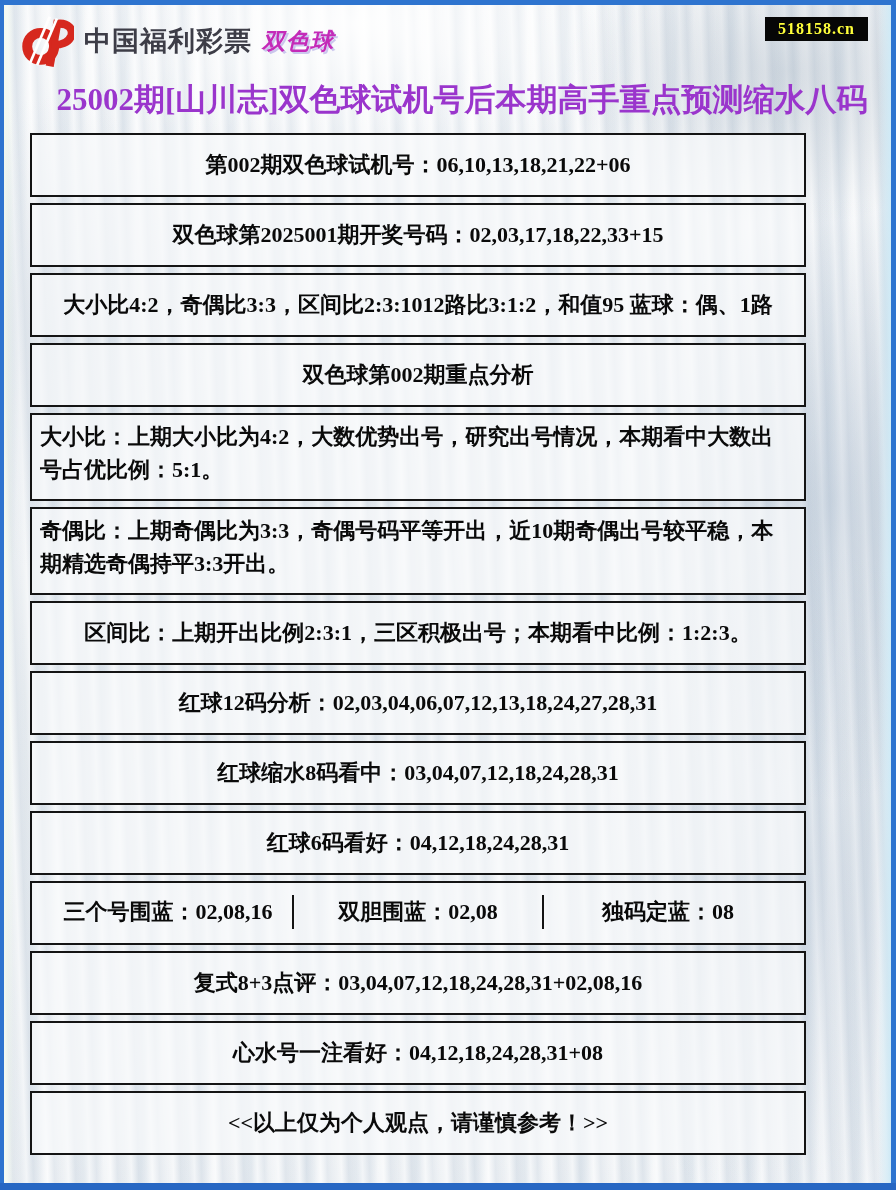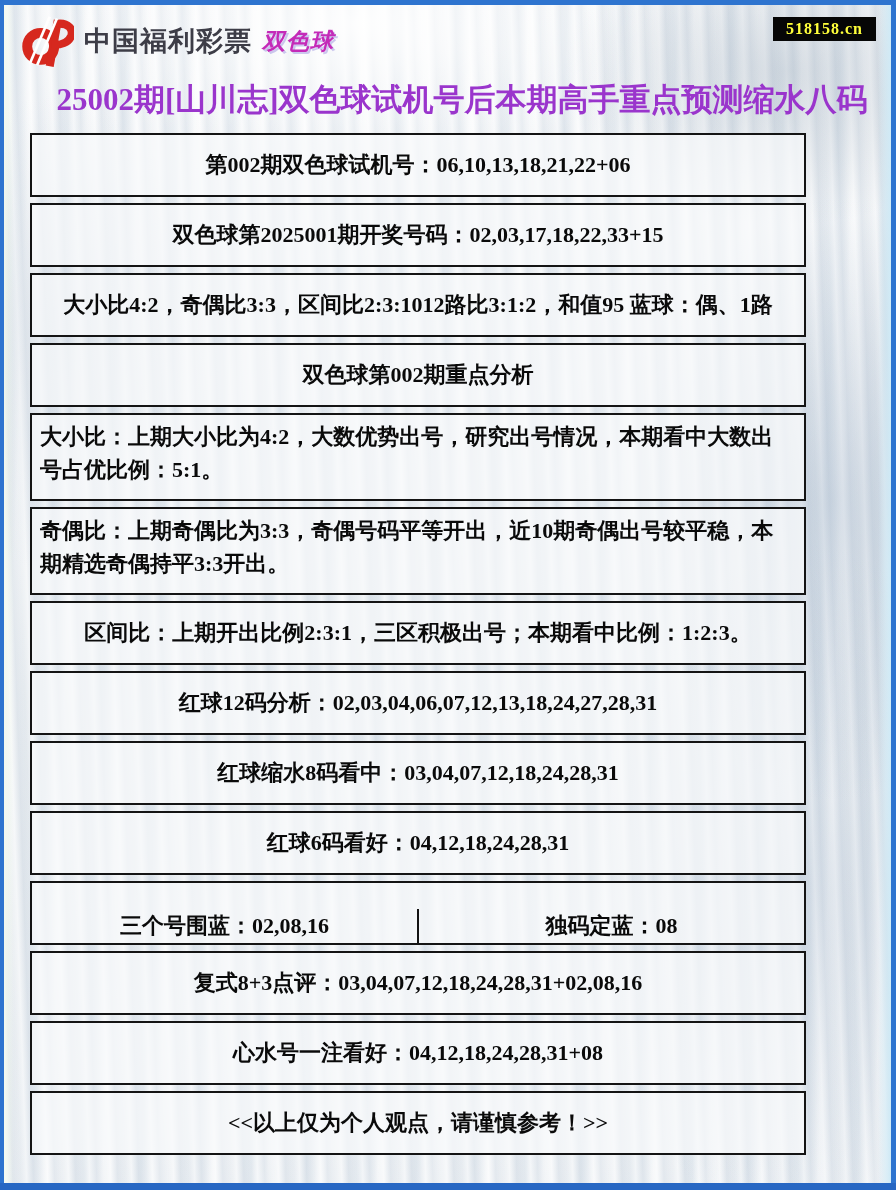--- a/index.html
+++ b/index.html
@@ -25,21 +25,21 @@
   
   .frame{position:absolute;inset:0;border-top:5px solid #2e74cf;border-right:5px solid #2e74cf;
          border-left:4px solid #2e74cf;z-index:6;pointer-events:none;}
   .bottom-bar{position:absolute;left:0;right:0;bottom:0;height:7px;background:#2767c3;z-index:6;}
   .right-glow{position:absolute;right:5px;top:5px;bottom:7px;width:13px;z-index:5;
          background:linear-gradient(90deg,rgba(205,234,246,0),#cfeaf6);}
   .left-glow{position:absolute;left:4px;top:5px;bottom:7px;width:10px;z-index:5;
          background:linear-gradient(90deg,#f3fbee,rgba(250,240,245,0));opacity:.8;}
 
   
-  .header{position:absolute;top:13px;left:20px;right:12px;height:60px;z-index:3;}
+  .header{position:absolute;top:13px;left:20px;right:20px;height:60px;z-index:3;}
   .logo-wrap{display:flex;align-items:center;gap:10px;}
   .brand{font-family:"DejaVu Sans","Liberation Sans",sans-serif;font-weight:bold;
          font-size:27px;color:#3d3d47;letter-spacing:1px;white-space:nowrap;}
   .product{font-family:"DejaVu Sans","Liberation Sans",sans-serif;font-weight:bold;font-style:italic;
          font-size:23px;color:#c42bb8;letter-spacing:1px;white-space:nowrap;
          text-shadow:2px 2px 0 rgba(96,78,204,0.30);}
   .badge{position:absolute;right:8px;top:4px;background:#060606;color:#ffff3a;
          font-size:16px;font-weight:bold;padding:3px 13px;letter-spacing:1px;
          font-family:"Liberation Serif","DejaVu Serif",serif;}
 
@@ -50,21 +50,21 @@
 
   
   .board{position:absolute;top:133px;left:30px;width:776px;z-index:3;}
   .row{box-sizing:border-box;border:2px solid #141414;min-height:64px;margin-bottom:6px;
        background:rgba(248,249,251,0.72);
        display:flex;align-items:center;justify-content:center;
        text-align:center;font-size:22px;font-weight:bold;color:#0a0a0a;
        padding:2px 10px;}
   .row.tall{min-height:88px;justify-content:flex-start;text-align:left;
        line-height:1.5;padding:4px 10px 12px 8px;}
-  .row.split{padding:0;align-items:flex-end;}
+  .row.split{padding:12px;align-items:flex-start;}
   .cell{flex:1;display:flex;align-items:center;justify-content:center;padding:2px 6px;}
   .cell + .cell{border-left:2px solid #141414;}
 </style>
 </head>
 <body>
 
 <div class="page">
   <div class="frame"></div>
   <div class="right-glow"></div>
   <div class="left-glow"></div>
@@ -93,19 +93,20 @@
     <div class="row">大小比4:2，奇偶比3:3，区间比2:3:1012路比3:1:2，和值95 蓝球：偶、1路</div>
     <div class="row">双色球第002期重点分析</div>
     <div class="row tall">大小比：上期大小比为4:2，大数优势出号，研究出号情况，本期看中大数出号占优比例：5:1。</div>
     <div class="row tall">奇偶比：上期奇偶比为3:3，奇偶号码平等开出，近10期奇偶出号较平稳，本期精选奇偶持平3:3开出。</div>
     <div class="row">区间比：上期开出比例2:3:1，三区积极出号；本期看中比例：1:2:3。</div>
     <div class="row">红球12码分析：02,03,04,06,07,12,13,18,24,27,28,31</div>
     <div class="row">红球缩水8码看中：03,04,07,12,18,24,28,31</div>
     <div class="row">红球6码看好：04,12,18,24,28,31</div>
     <div class="row split">
       <div class="cell">三个号围蓝：02,08,16</div>
+      <div class="cell">双胆围蓝：02,08</div>
       <div class="cell">独码定蓝：08</div>
     </div>
     <div class="row">复式8+3点评：03,04,07,12,18,24,28,31+02,08,16</div>
     <div class="row">心水号一注看好：04,12,18,24,28,31+08</div>
     <div class="row">&lt;&lt;以上仅为个人观点，请谨慎参考！&gt;&gt;</div>
   </div>
 </div>
 
 </body></html>

